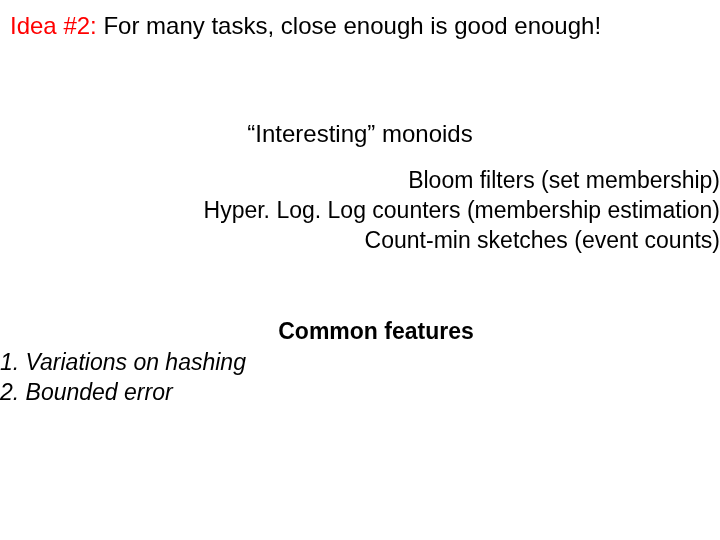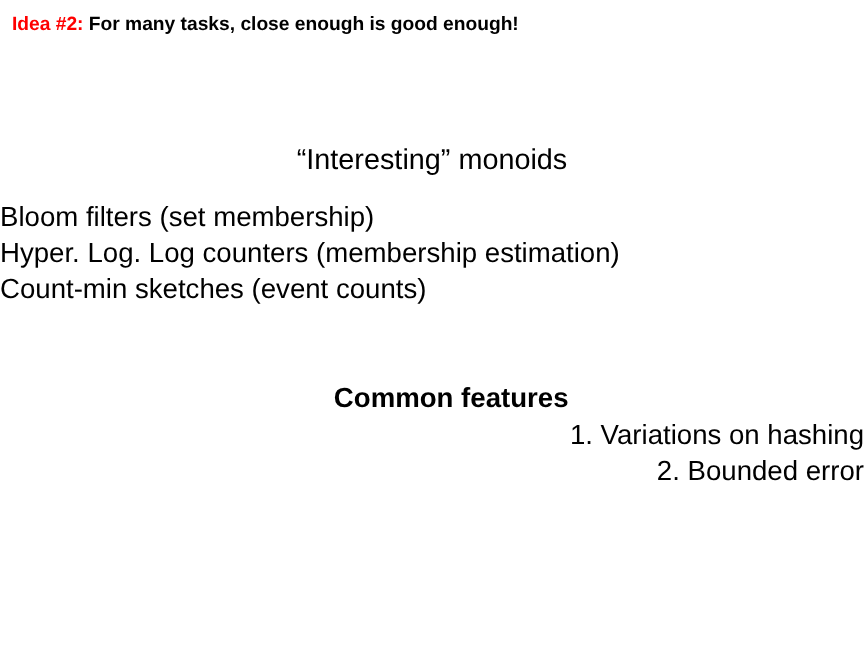--- a/index.html
+++ b/index.html
@@ -12,59 +12,60 @@
       height: 540px;
       background: #ffffff;
       font-family: Arial, Helvetica, sans-serif;
       color: #000000;
       position: relative;
     }
     .idea-label {
       position: absolute;
       top: 12px;
       left: 10px;
-      font-size: 16px;
+      font-size: 24px;
       color: #ff0000;
-      font-weight: bold;
+      font-weight: normal;
     }
     .idea-text {
       color: #000000;
     }
     .main-title {
       position: absolute;
       top: 120px;
       width: 100%;
       text-align: center;
       font-size: 24px;
       font-weight: normal;
     }
     .monoid-list {
       position: absolute;
       top: 166px;
       width: 100%;
-      text-align: left;
+      text-align: right;
       font-size: 23px;
       line-height: 1.3;
     }
     .features-title {
       position: absolute;
       top: 318px;
       width: 100%;
       text-align: center;
       font-size: 23px;
       font-weight: bold;
       margin-left: 16px;
     }
     .features-list {
       position: absolute;
       top: 348px;
       width: 100%;
-      text-align: right;
+      text-align: left;
       font-size: 23px;
       line-height: 1.3;
+      font-style: italic;
     }
   </style>
 </head>
 <body>
 
 <div class="idea-label">
   <span>Idea #2:</span><span class="idea-text"> For many tasks, close enough is good enough!</span>
 </div>
 
 <div class="main-title">“Interesting” monoids</div>

